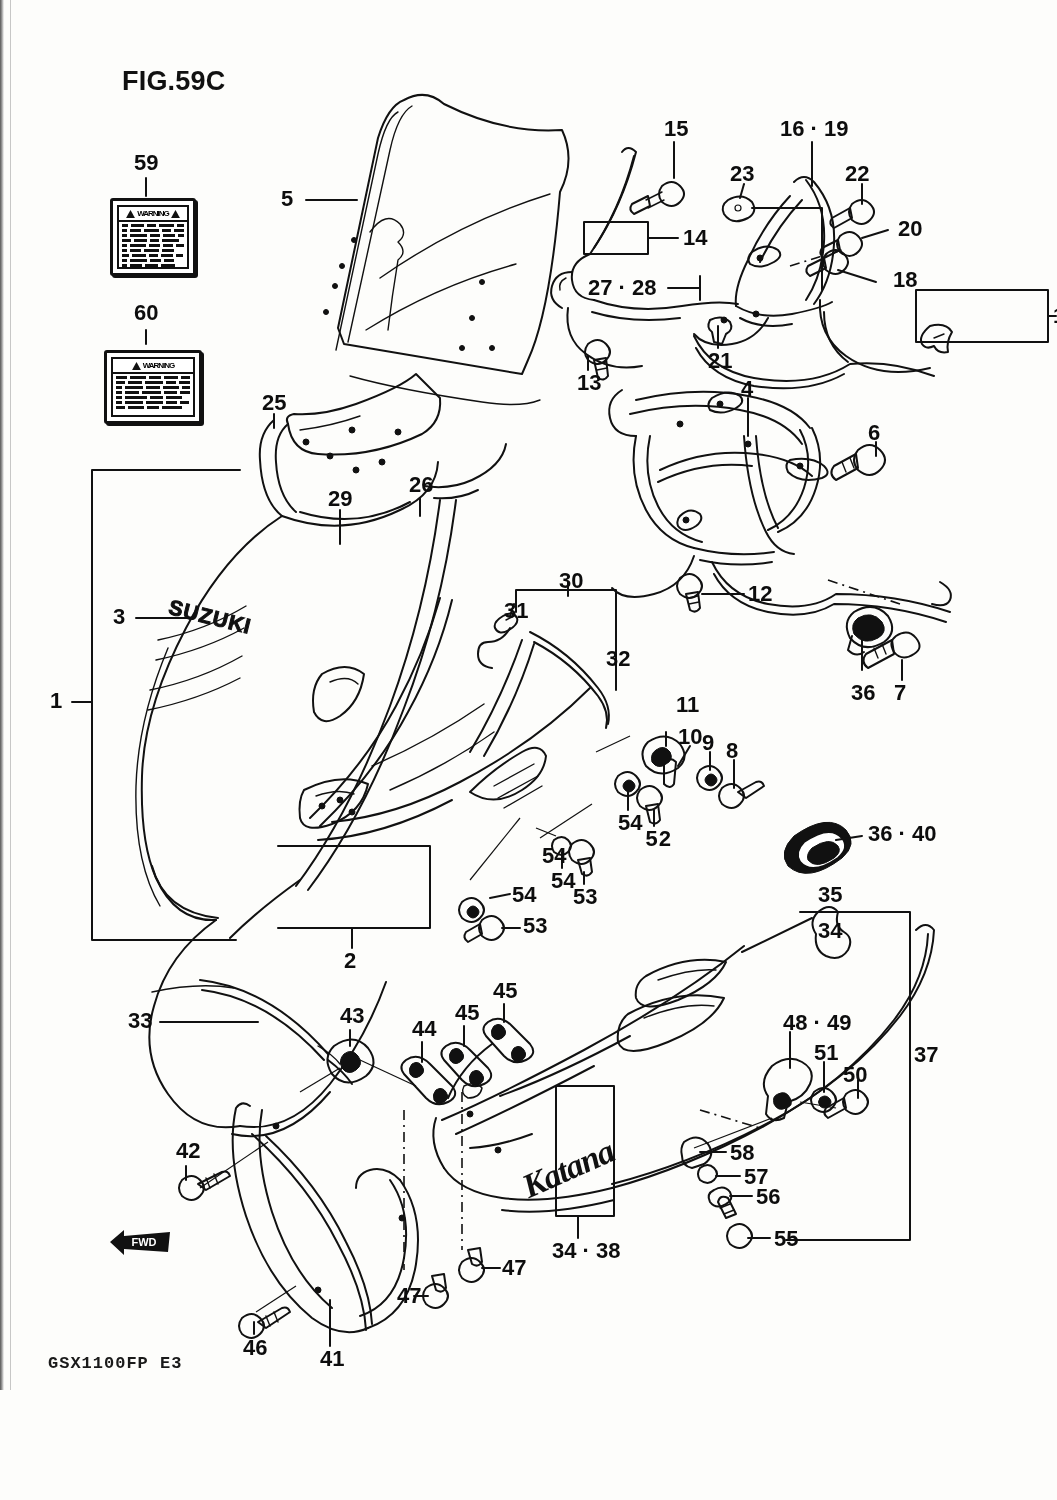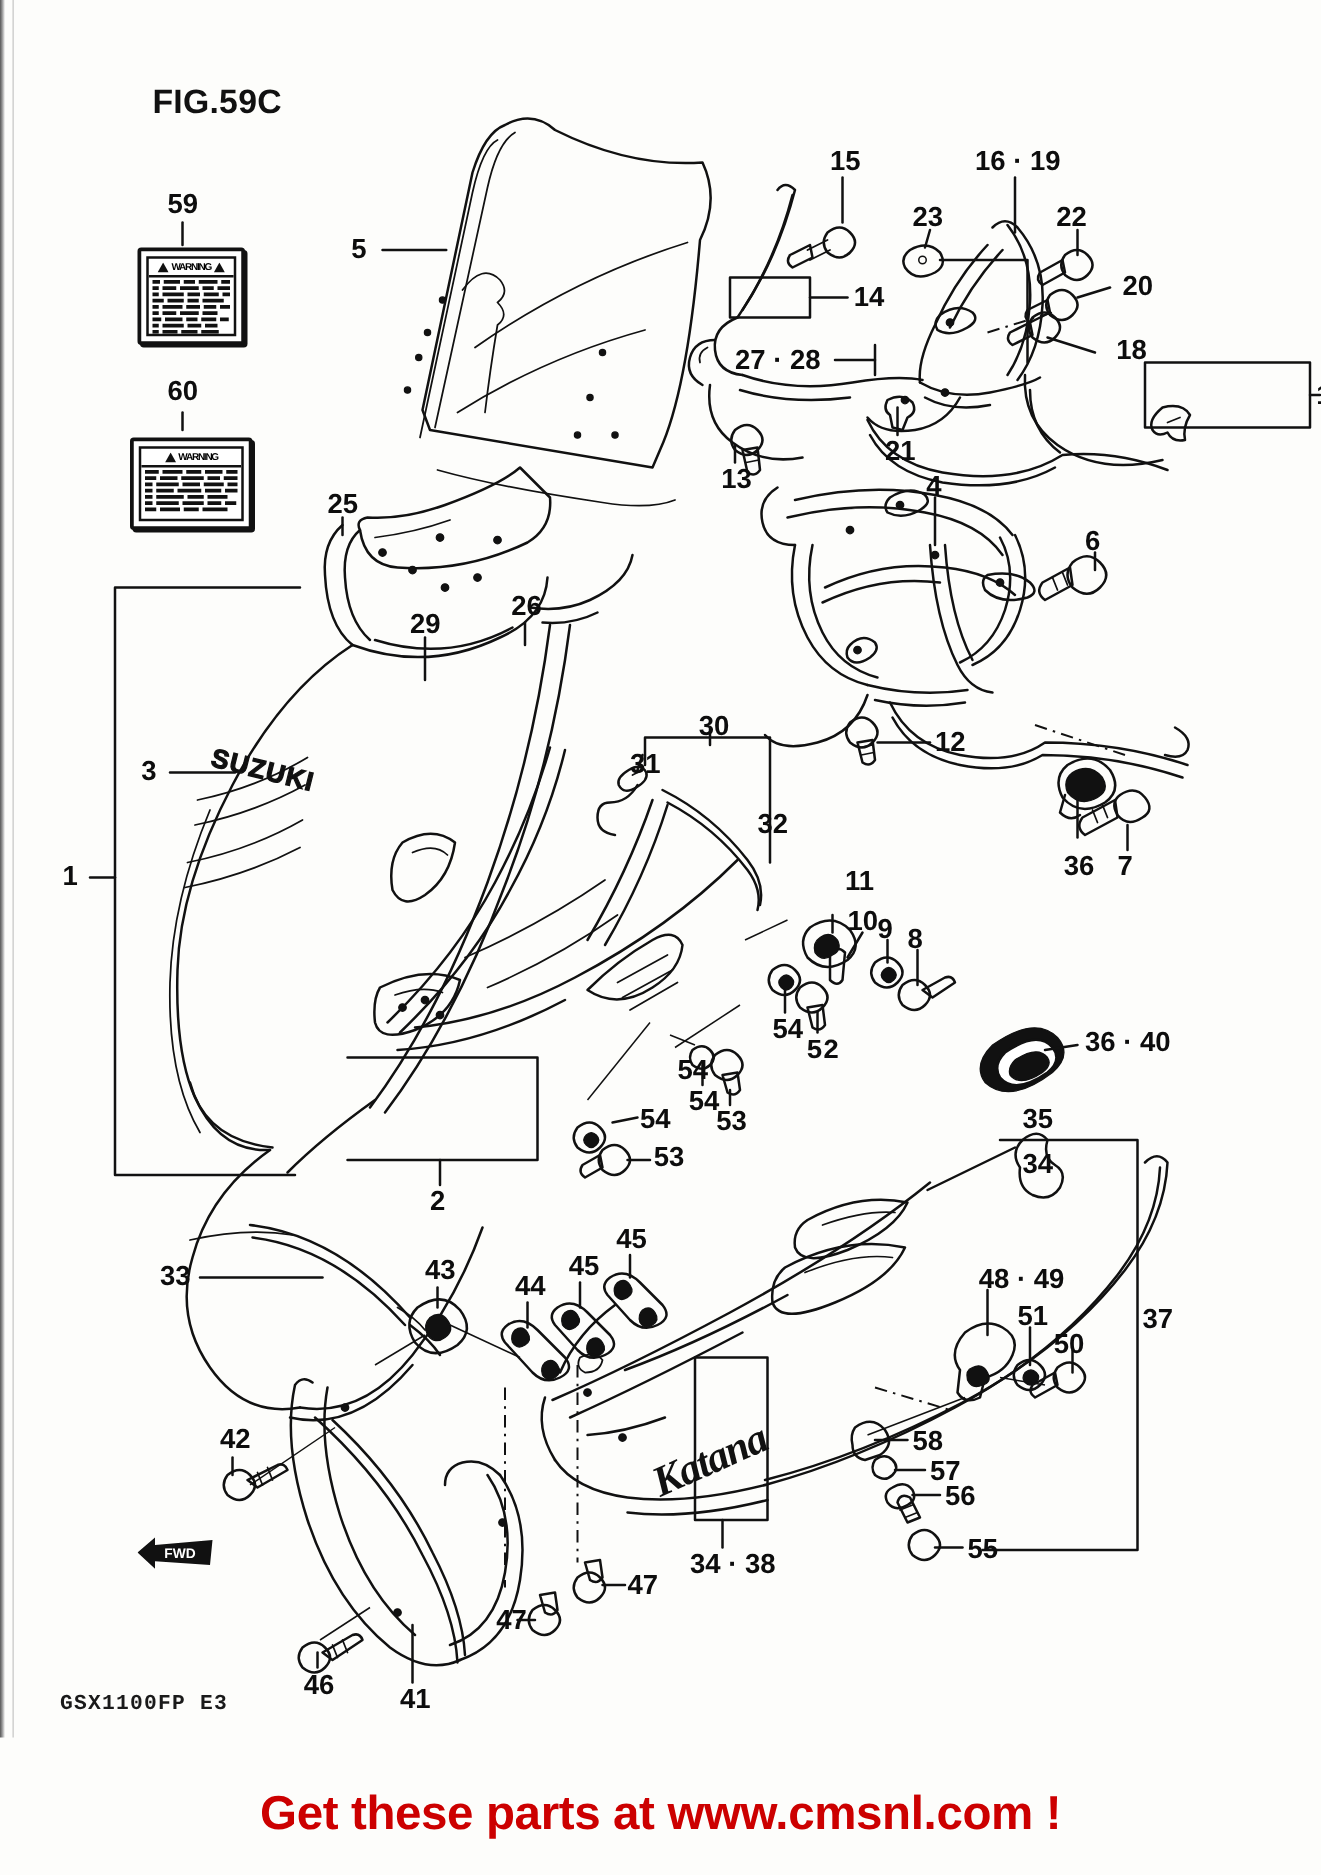--- a/index.html
+++ b/index.html
@@ -929,15 +929,14 @@
   <div class="lbl" style="left:512px; top:884px;">54</div>
   <div class="lbl" style="left:542px; top:845px;">54</div>
   <div class="lbl" style="left:774px; top:1228px;">55</div>
   <div class="lbl" style="left:756px; top:1186px;">56</div>
   <div class="lbl" style="left:744px; top:1166px;">57</div>
   <div class="lbl" style="left:730px; top:1142px;">58</div>
   <div class="lbl" style="left:134px; top:152px;">59</div>
   <div class="lbl" style="left:134px; top:302px;">60</div>
 
   <div id="model-code">GSX1100FP  E3</div>
-  <div id="footer-cta">Get these parts at www.cmsnl.com !</div>
 
 </div>
 
 </body></html>

